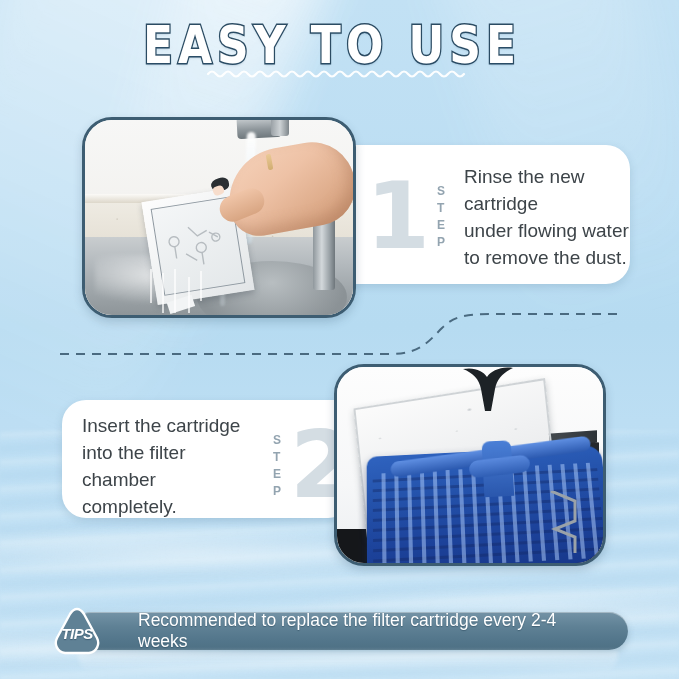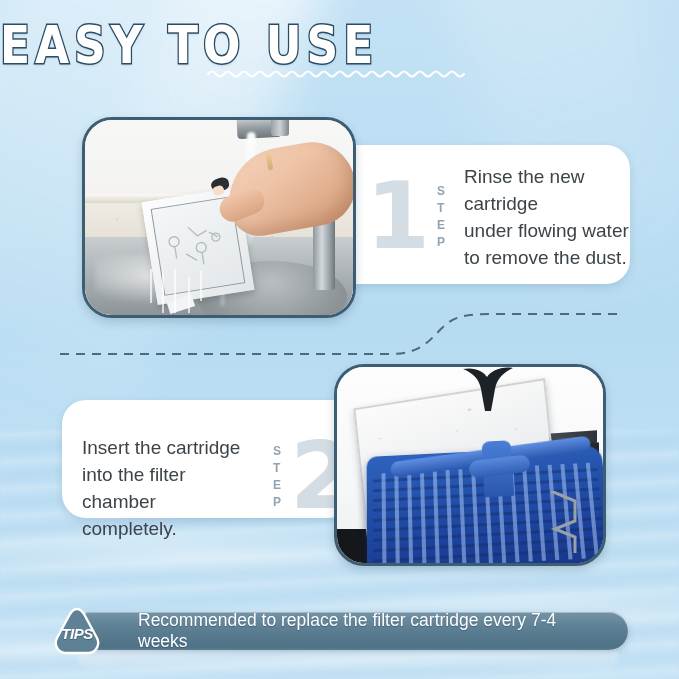--- a/index.html
+++ b/index.html
@@ -45,21 +45,21 @@
   .water2{
     position:absolute;left:-40px;right:-40px;top:520px;height:160px;
     background:
       radial-gradient(ellipse 420px 40px at 30% 20%, rgba(255,255,255,.42), rgba(255,255,255,0) 70%),
       radial-gradient(ellipse 380px 34px at 78% 55%, rgba(255,255,255,.34), rgba(255,255,255,0) 70%),
       radial-gradient(ellipse 300px 28px at 12% 80%, rgba(255,255,255,.30), rgba(255,255,255,0) 70%);
     filter:blur(3px);
   }
 
   
-  .title-wrap{position:absolute;top:22px;left:0;right:15px;}
+  .title-wrap{position:absolute;top:22px;left:0;right:15px;text-align:center;}
   .title{
     display:inline-block;
     font-family:"DejaVu Sans", sans-serif;
     font-size:44px;font-weight:bold;letter-spacing:5px;
     color:#ffffff;
     -webkit-text-stroke:2.5px #2c4c63;
     paint-order:stroke fill;
     text-shadow:0 2px 2px rgba(40,80,110,.25);
     line-height:1.05;
     transform:scaleY(1.18);
@@ -262,21 +262,21 @@
     font-family:"Liberation Sans", sans-serif;
     font-size:12px;font-weight:bold;color:#93a4b0;
     line-height:17px;letter-spacing:0;
     margin:0 9px;
   }
   .steptext{
     font-family:"Liberation Sans", sans-serif;
     font-size:19px;color:#3d4449;line-height:27px;white-space:pre-line;
   }
   #card1 .steptext{margin-left:10px;}
-  #card2 .steptext{margin-right:2px;margin-top:22px;}
+  #card2 .steptext{margin-right:2px;}
 
   
   .dash{position:absolute;left:60px;top:300px;width:560px;height:64px;}
 
   
   .tips-bar{
     position:absolute;left:72px;top:612px;width:556px;height:38px;border-radius:19px;
     background:linear-gradient(180deg,#7493a6 0%,#5f8195 38%,#54778c 70%,#4d7084 100%);
     box-shadow:0 3px 7px rgba(40,75,100,.25), inset 0 1px 0 rgba(255,255,255,.35);
   }
@@ -444,21 +444,21 @@
 
       <div class="p2-hook">
         <svg width="40" height="62" viewBox="0 0 40 62" aria-hidden="true">
           <path d="M6 0 L30 10 L30 30 L10 38 L30 46 L30 62" fill="none" stroke="#9aa2a8" stroke-width="3"></path>
         </svg>
       </div>
     </div>
   </div>
 
   <div class="tips-bar">
-    <div class="tips-text">Recommended to replace the filter cartridge every 7-4 weeks</div>
+    <div class="tips-text">Recommended to replace the filter cartridge every 2-4 weeks</div>
   </div>
   <div class="tips-reflect"></div>
   <div class="tips-badge">
     <svg width="52" height="50" viewBox="0 0 52 50" aria-hidden="true" style="position:absolute;left:0;top:0;">
       <path d="M26 3 C29 3 31 5 33 8 L46 32 C49 38 46 46 38 47 L14 47 C6 46 3 38 6 32 L19 8 C21 5 23 3 26 3 Z" fill="#5f8195" stroke="#ffffff" stroke-width="2.4"></path>
     </svg>
     <div class="tips-badge-label">TIPS</div>
   </div>
 
 </div>

